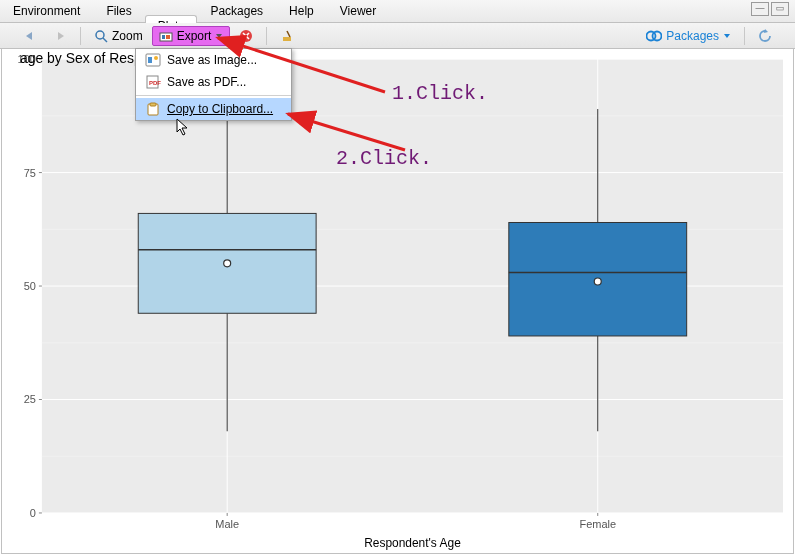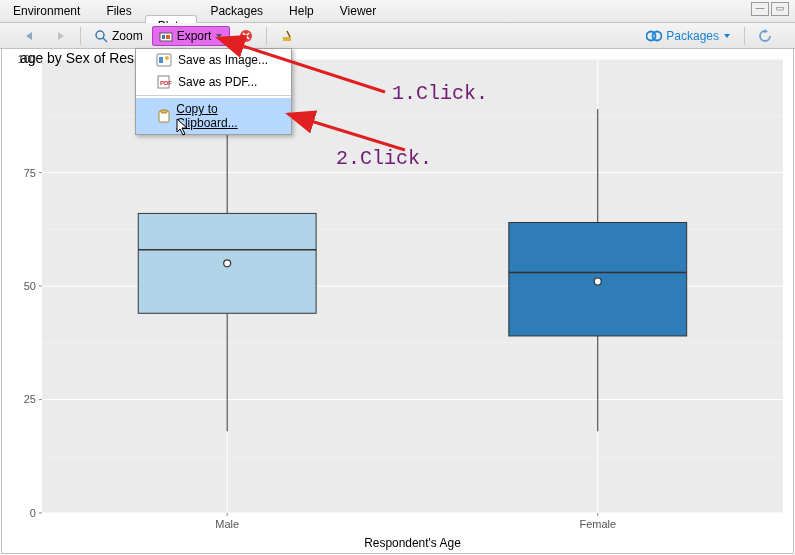--- a/index.html
+++ b/index.html
@@ -98,21 +98,21 @@
     width: 155px;
     background: #fff;
     border: 1px solid #a0a0a0;
     box-shadow: 2px 2px 4px rgba(0,0,0,0.25);
     z-index: 50;
   }
   .export-menu .item {
     display: flex;
     align-items: center;
     gap: 6px;
-    padding: 4px 20px;
+    padding: 4px 9px;
     font-size: 12px;
     cursor: default;
   }
   .export-menu .item.hover {
     background: #b6d7ff;
     text-decoration: underline;
   }
   .export-menu hr {
     border: none; border-top: 1px solid #d0d0d0;
     margin: 2px 0;

